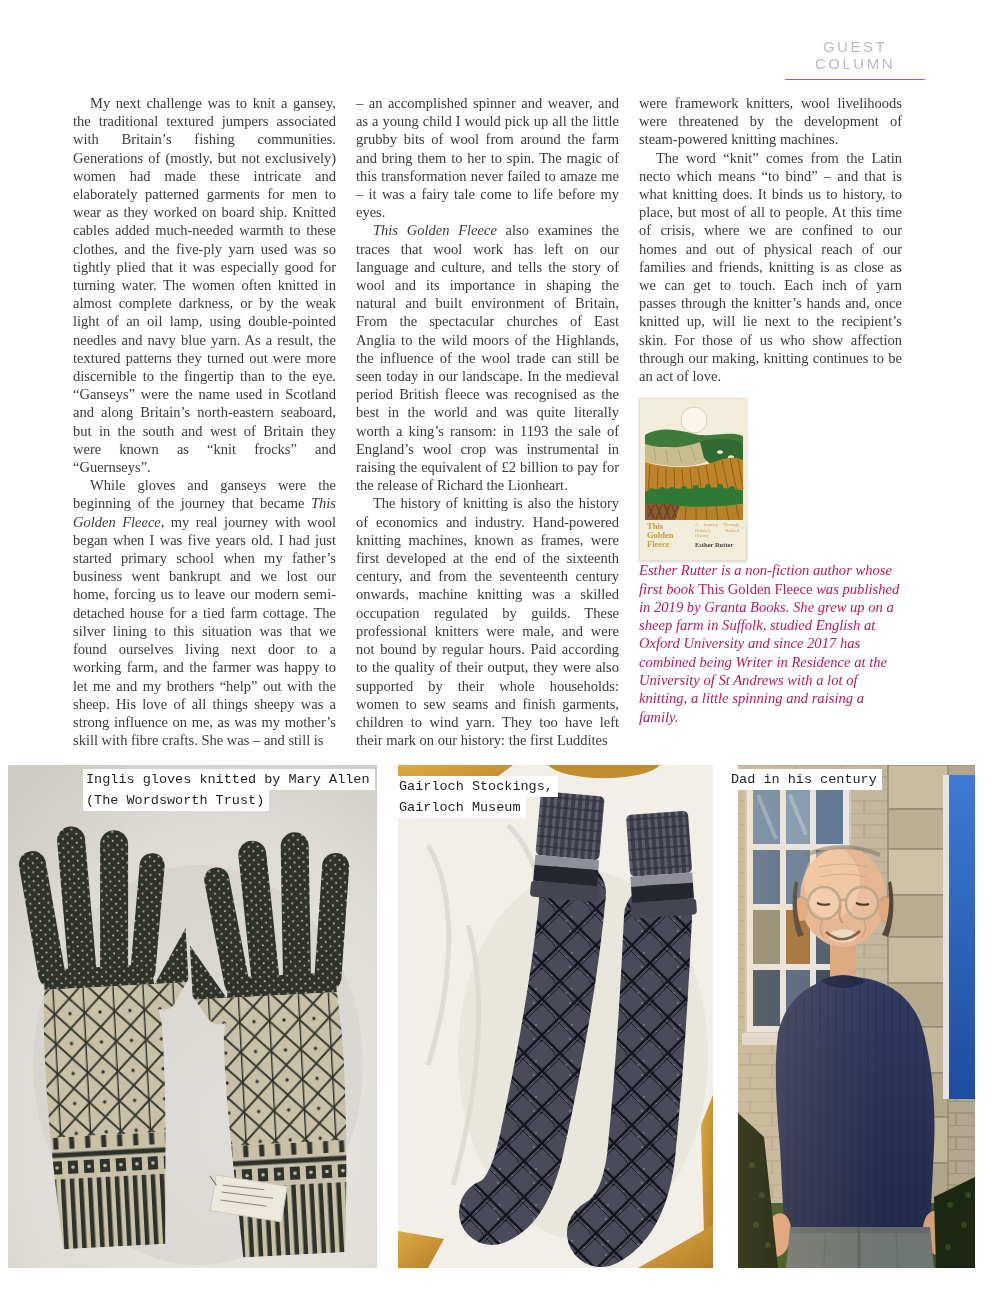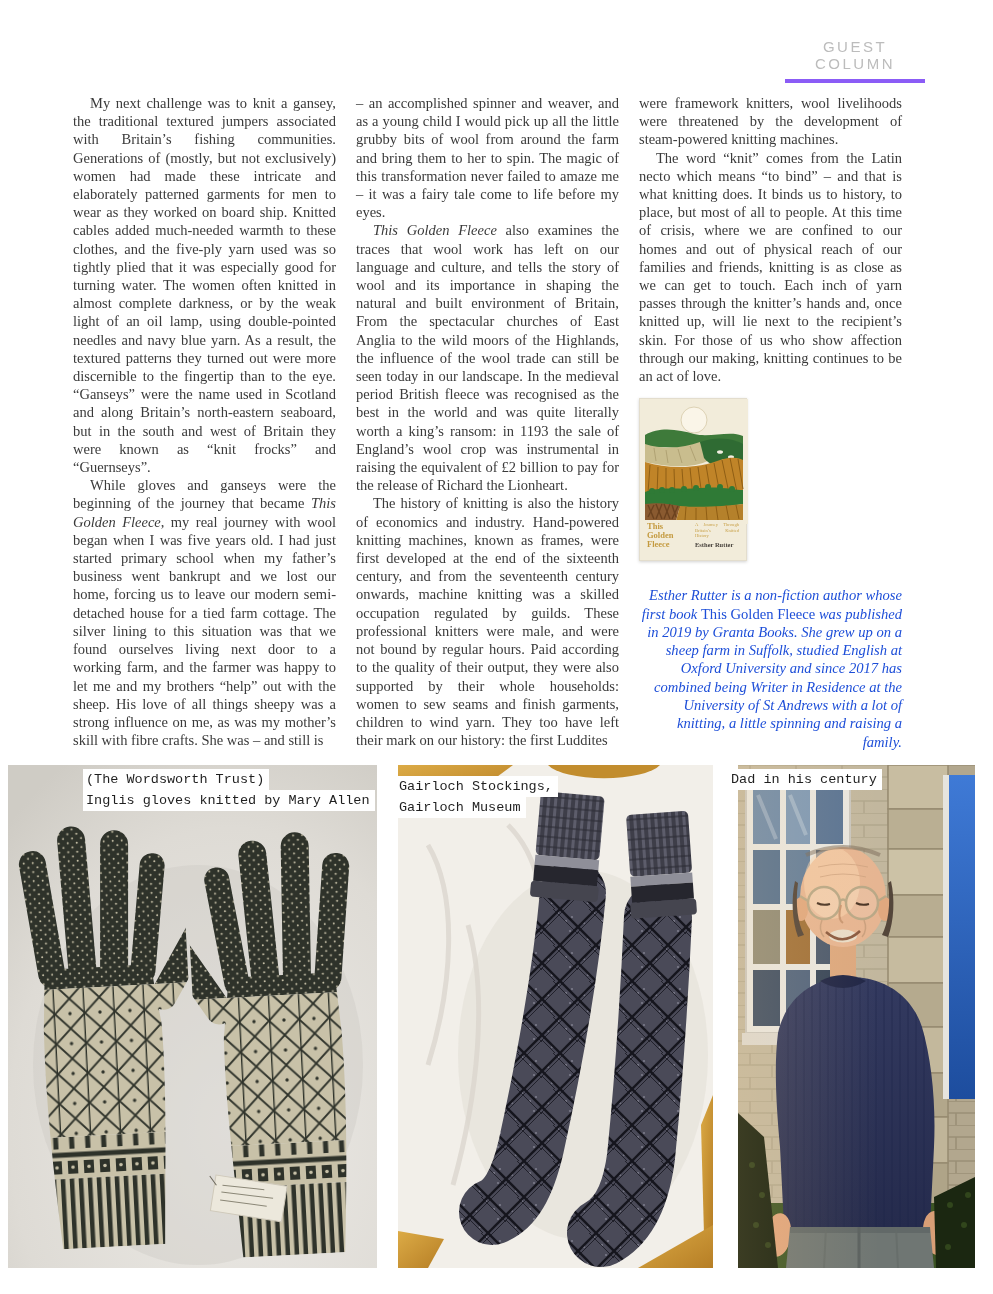--- a/index.html
+++ b/index.html
@@ -1,39 +1,39 @@
 <!DOCTYPE html>
 <html><head>
 <meta charset="utf-8">
 <style>
   html,body{margin:0;padding:0;background:#ffffff;}
   .page{position:relative;width:993px;height:1294px;background:#fff;overflow:hidden;
         font-family:"Liberation Serif",serif;}
   
   .guest{position:absolute;top:38px;right:68px;width:140px;text-align:center;
          font-family:"Liberation Sans",sans-serif;font-size:15px;letter-spacing:2.5px;
-         color:#bcbcbc;border-bottom:4px solid #8b5cf6;padding-bottom:7px;}
+         color:#bcbcbc;border-bottom:1px solid #8b5cf6;padding-bottom:7px;}
   
   .cols{position:absolute;left:73px;top:94px;display:flex;gap:20px;}
   .col{width:263px;font-size:14.5px;line-height:18.2px;color:#3a3a3a;text-align:justify;}
   .col p{margin:0;}
   .col p.ind{text-indent:17px;}
   .it{font-style:italic;}
   .rom{font-style:normal;}
   
   .cover{position:relative;width:108px;height:163px;margin:13px 0 0 0;background:#f2ecda;
          border:1px solid #e3ddcd;box-shadow:0 1px 3px rgba(0,0,0,.18);box-sizing:border-box;}
   .cover svg{position:absolute;left:0;top:0;}
   .cover-text{position:absolute;left:0;bottom:2px;width:100%;height:36px;display:flex;padding:0 7px;box-sizing:border-box;}
   .cover-title{width:42px;font-weight:bold;font-size:8.5px;line-height:9px;color:#c49a3f;}
   .cover-right{flex:1;padding-left:6px;}
   .cover-sub{font-size:4.6px;line-height:5.6px;color:#c9a24a;}
   .cover-author{font-size:6.5px;line-height:8px;font-weight:bold;color:#4a443e;margin-top:2px;}
   
-  .bio{margin-top:25px;font-style:italic;font-size:14.6px;line-height:18.3px;color:#1d4ed8;text-align:right;}
+  .bio{font-style:italic;font-size:14.6px;line-height:18.3px;color:#be185d;text-align:left;}
   
   .photo{position:absolute;top:765px;height:503px;overflow:hidden;background:#ddd;}
   .photo svg{display:block;}
   #photo-gloves{left:8px;width:369px;}
   #photo-stockings{left:398px;width:315px;}
   #photo-gansey{left:738px;width:237px;}
   
   .cap{position:absolute;font-family:"Liberation Mono",monospace;font-size:13.5px;line-height:19px;color:#1f1f1f;z-index:5;}
   .cap div{margin-bottom:0;}
   .cap span{background:#ffffff;padding:1px 5px 1px 3px;display:inline-block;}
@@ -412,22 +412,22 @@
           <circle cx="212" cy="440" r="3"></circle>
           <circle cx="226" cy="460" r="3"></circle>
           <circle cx="210" cy="482" r="3"></circle>
           <circle cx="230" cy="430" r="3"></circle>
         </g>
       <rect width="237" height="503" fill="url(#warm)"></rect>
     </svg>
   </div>
 
   <div class="cap" id="cap-gloves">
+    <div><span>Inglis gloves knitted by Mary Allen</span></div>
     <div><span>(The Wordsworth Trust)</span></div>
-    <div><span>Inglis gloves knitted by Mary Allen</span></div>
   </div>
   <div class="cap" id="cap-stockings">
     <div><span>Gairloch Stockings,</span></div>
     <div><span>Gairloch Museum</span></div>
   </div>
   <div class="cap" id="cap-gansey">
     <div><span>Dad in his century</span></div>
   </div>
 
 </div>

